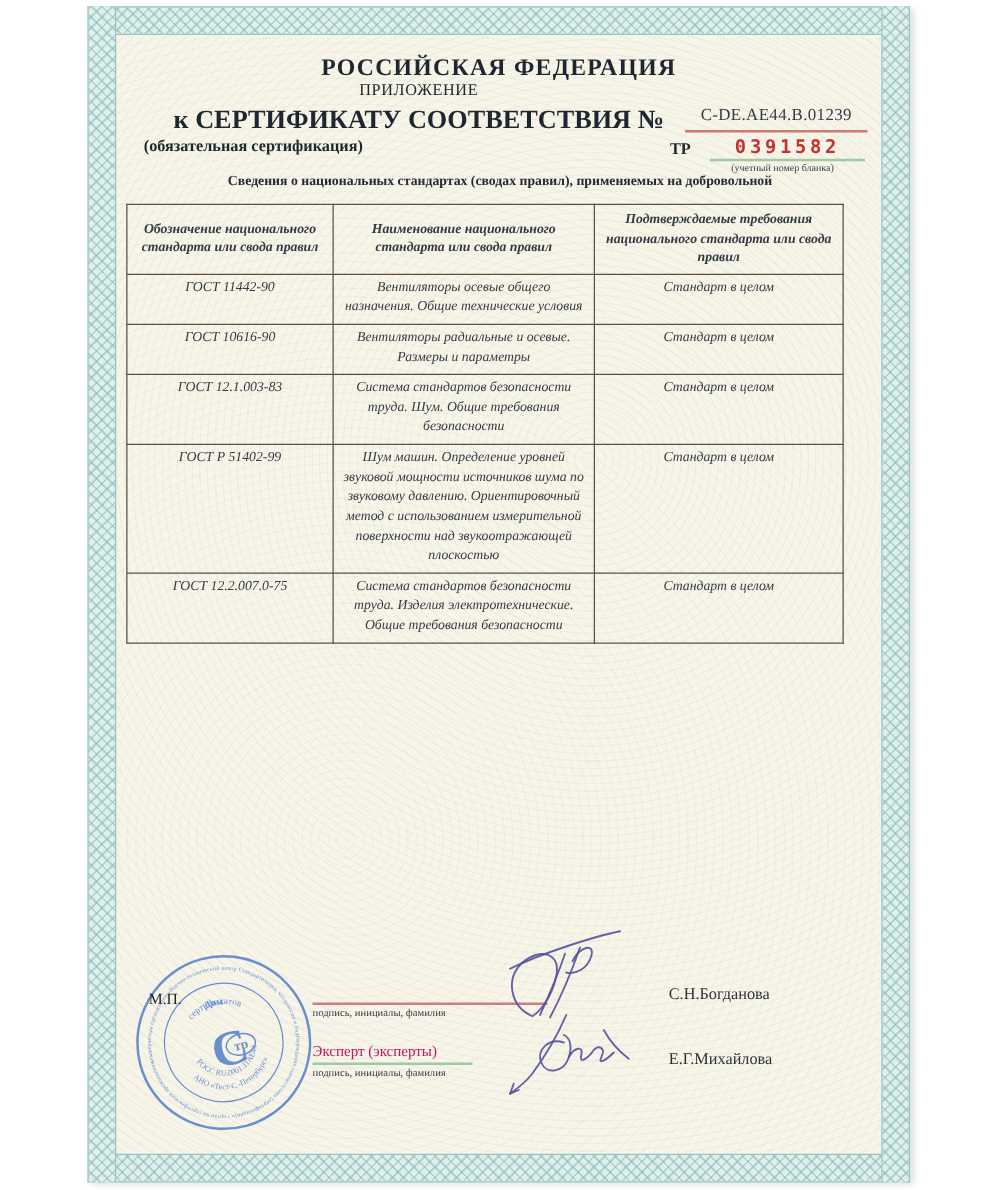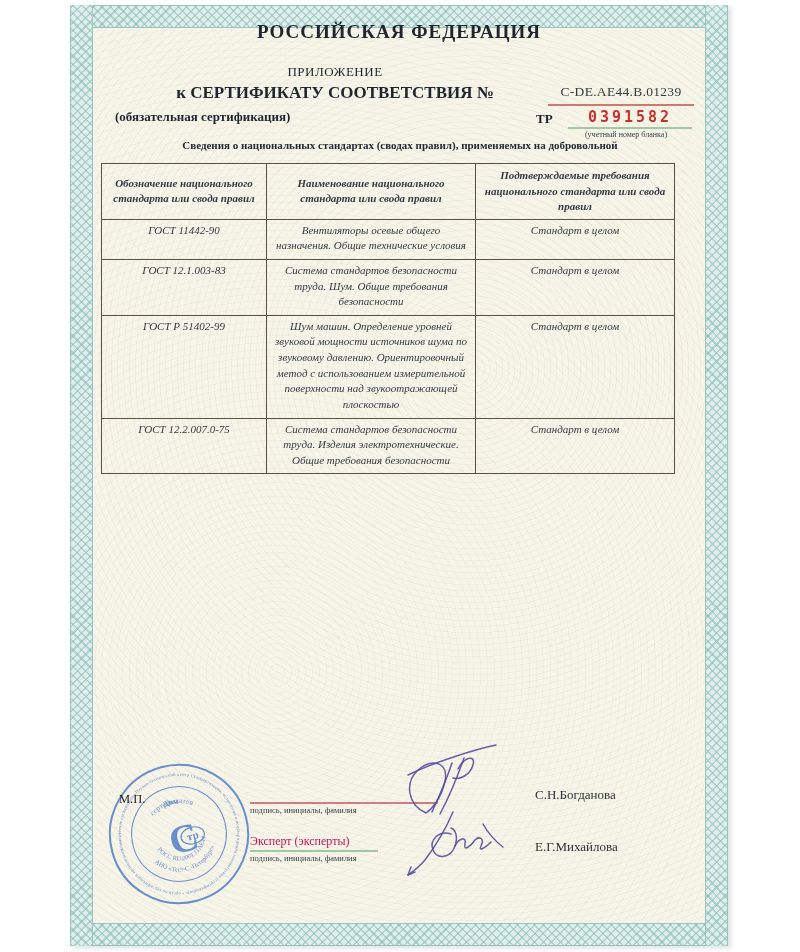--- a/index.html
+++ b/index.html
@@ -45,23 +45,23 @@
       repeating-linear-gradient(45deg, rgba(134,188,181,.55) 0 1.5px, rgba(255,255,255,0) 1.5px 6px),
       repeating-linear-gradient(-45deg, rgba(134,188,181,.55) 0 1.5px, rgba(255,255,255,0) 1.5px 6px);
   }
   .band-top{left:0;top:0;width:100%;height:23px;border-top:1px solid var(--frame-line);border-bottom:1px solid var(--frame-line);}
   .band-bottom{left:0;bottom:0;width:100%;height:23px;border-bottom:1px solid var(--frame-line);border-top:1px solid var(--frame-line);}
   .band-left{left:0;top:0;width:23px;height:100%;border-left:1px solid var(--frame-line);border-right:1px solid var(--frame-line);}
   .band-right{right:0;top:0;width:23px;height:100%;border-right:1px solid var(--frame-line);border-left:1px solid var(--frame-line);}
 
   .abs{position:absolute;}
 
-  .country-title{left:94px;top:21px;width:610px;font-size:19px;font-weight:bold;letter-spacing:1px;color:var(--title-ink);text-align:center;}
+  .country-title{left:94px;top:44px;width:610px;font-size:19px;font-weight:bold;letter-spacing:1px;color:var(--title-ink);text-align:center;}
   .appendix{left:115px;top:64px;width:440px;font-size:13px;font-weight:normal;letter-spacing:.5px;color:var(--title-ink);text-align:center;}
-  .to-cert{left:115px;top:83px;width:440px;font-size:17px;font-weight:bold;color:var(--title-ink);text-align:center;white-space:nowrap;}
+  .to-cert{left:115px;top:83px;width:440px;font-size:21px;font-weight:bold;color:var(--title-ink);text-align:center;white-space:nowrap;}
   .mandatory{left:115px;top:109px;width:440px;font-size:13px;font-weight:bold;color:var(--title-ink);text-align:left;}
 
   .cert-number{left:548px;top:84px;width:146px;font-size:13.5px;color:#333b46;text-align:center;letter-spacing:.3px;}
   .cert-underline{left:548px;top:104px;width:146px;height:2px;background:var(--underline-red);}
   .tr-label{left:536px;top:111px;font-size:13px;font-weight:bold;color:var(--title-ink);}
   .blank-number{left:568px;top:108px;width:124px;text-align:center;
     font-family:"DejaVu Sans Mono", monospace;font-size:15px;font-weight:bold;
     color:var(--accent-red);letter-spacing:3px;}
   .blank-underline{left:568px;top:127px;width:124px;height:1.5px;background:var(--underline-green);}
   .blank-caption{left:552px;top:130px;width:148px;font-size:8px;color:#3a424c;text-align:center;}
@@ -135,20 +135,25 @@
         <th>Подтверждаемые требования национального стандарта или свода правил</th>
       </tr>
     </thead>
     <tbody>
         <tr>
           <td>ГОСТ 11442-90</td>
           <td>Вентиляторы осевые общего назначения. Общие технические условия</td>
           <td>Стандарт в целом</td>
         </tr>
         <tr>
+          <td>ГОСТ 10616-90</td>
+          <td>Вентиляторы радиальные и осевые. Размеры и параметры</td>
+          <td>Стандарт в целом</td>
+        </tr>
+        <tr>
           <td>ГОСТ 12.1.003-83</td>
           <td>Система стандартов безопасности труда. Шум. Общие требования безопасности</td>
           <td>Стандарт в целом</td>
         </tr>
         <tr>
           <td>ГОСТ Р 51402-99</td>
           <td>Шум машин. Определение уровней звуковой мощности источников шума по звуковому давлению. Ориентировочный метод с использованием измерительной поверхности над звукоотражающей плоскостью</td>
           <td>Стандарт в целом</td>
         </tr>
         <tr>

